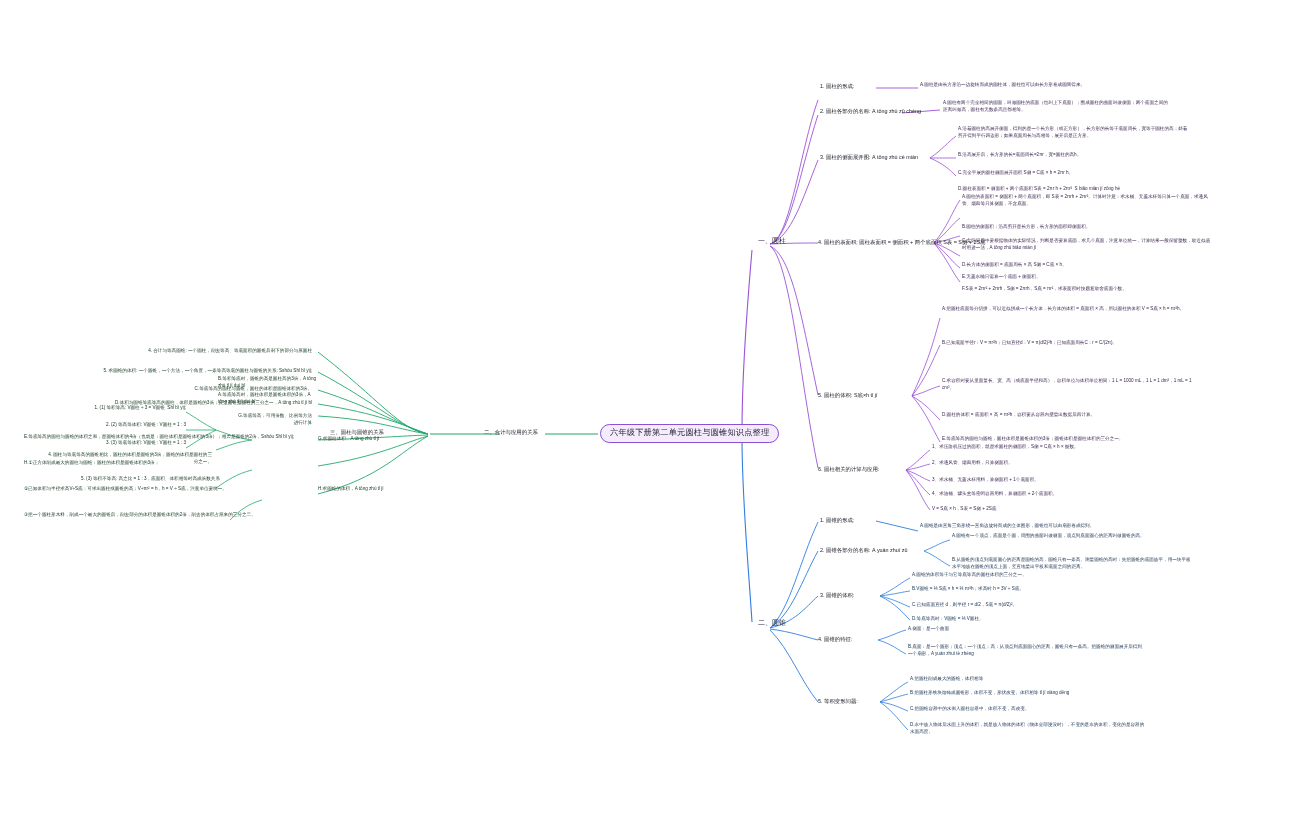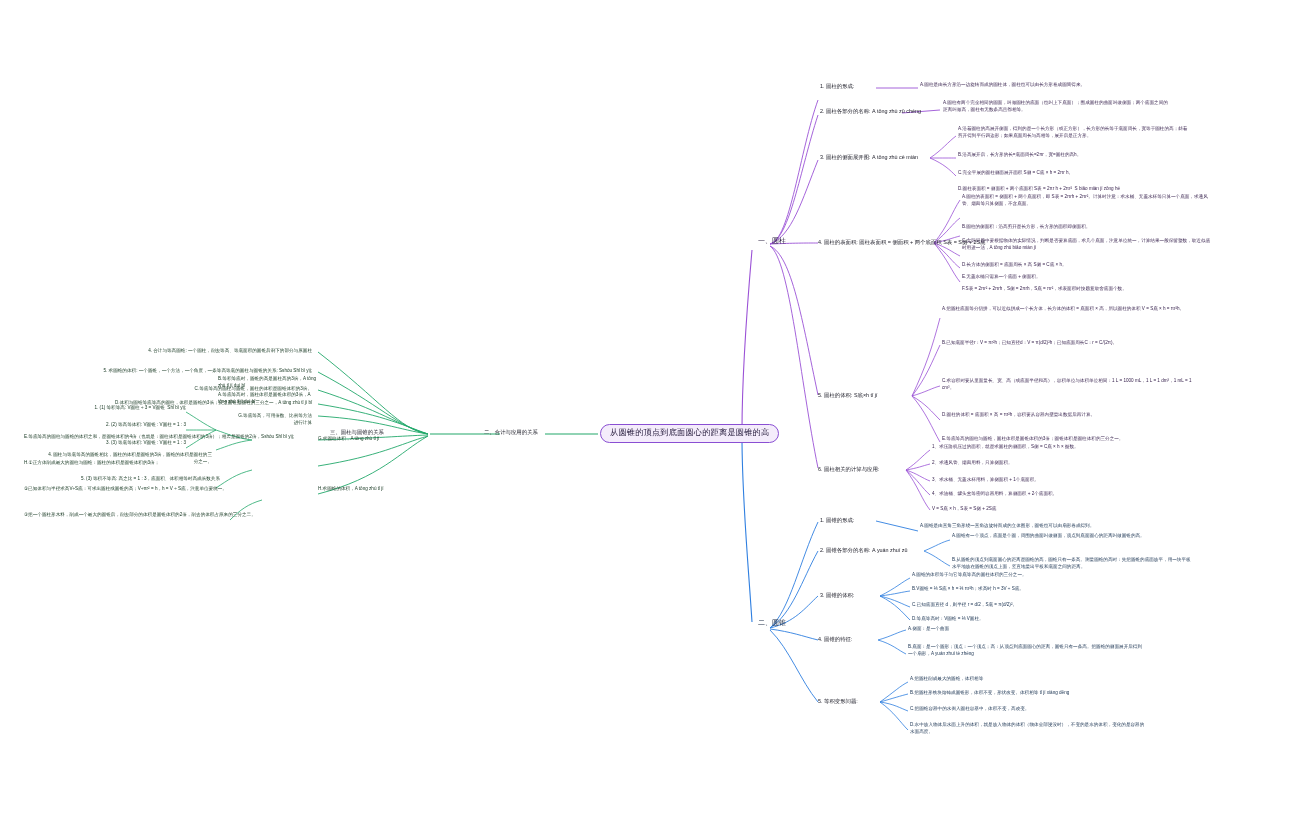--- a/index.html
+++ b/index.html
@@ -123,21 +123,21 @@
     <path d="M252,440 C236,438 228,434 216,430" stroke="#23a86b" stroke-width=".8" fill="none"></path>
     <path d="M252,440 C236,442 228,446 216,450" stroke="#23a86b" stroke-width=".8" fill="none"></path>
     <path d="M216,430 C204,424 196,418 186,412" stroke="#23a86b" stroke-width=".8" fill="none"></path>
     <path d="M216,430 C204,430 196,430 186,430" stroke="#23a86b" stroke-width=".8" fill="none"></path>
     <path d="M216,430 C204,436 196,442 186,448" stroke="#23a86b" stroke-width=".8" fill="none"></path>
 
     <path d="M252,470 C236,474 228,480 216,488" stroke="#23a86b" stroke-width=".8" fill="none"></path>
     <path d="M262,500 C248,504 240,510 230,520" stroke="#23a86b" stroke-width=".8" fill="none"></path>
   </svg>
 
-  <div class="node root" style="left:600px;top:424px;">从圆锥的顶点到底面圆心的距离是圆锥的高</div>
+  <div class="node root" style="left:600px;top:424px;">六年级下册第二单元圆柱与圆锥知识点整理</div>
 
   <div class="node lvl1 purple" style="left:758px;top:236px;">一、圆柱</div>
 
   <div class="node lvl1 blue" style="left:758px;top:618px;">二、圆锥</div>
 
   <div class="node lvl2" style="left:484px;top:429px;">二、合计与应用的关系</div>
 
   <div class="node lvl2" style="left:330px;top:429px;">三、圆柱与圆锥的关系</div>
 
   <div class="node lvl2" style="left:820px;top:83px;">1. 圆柱的形成:</div>

